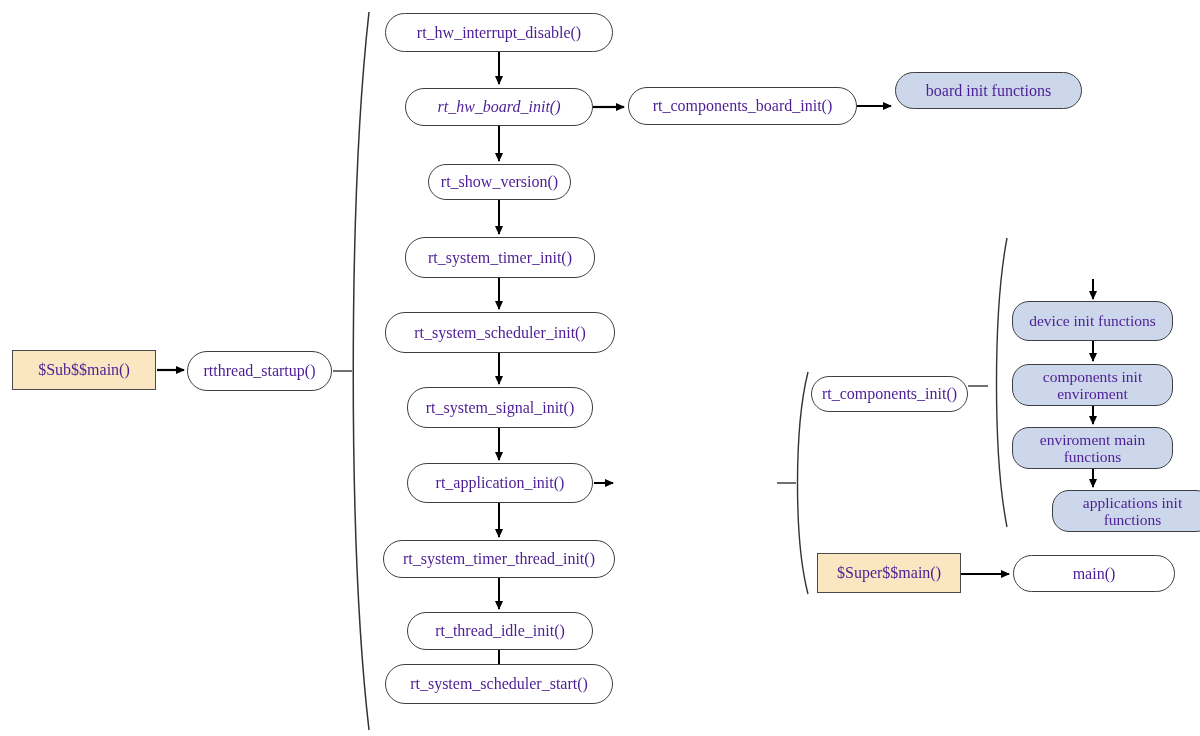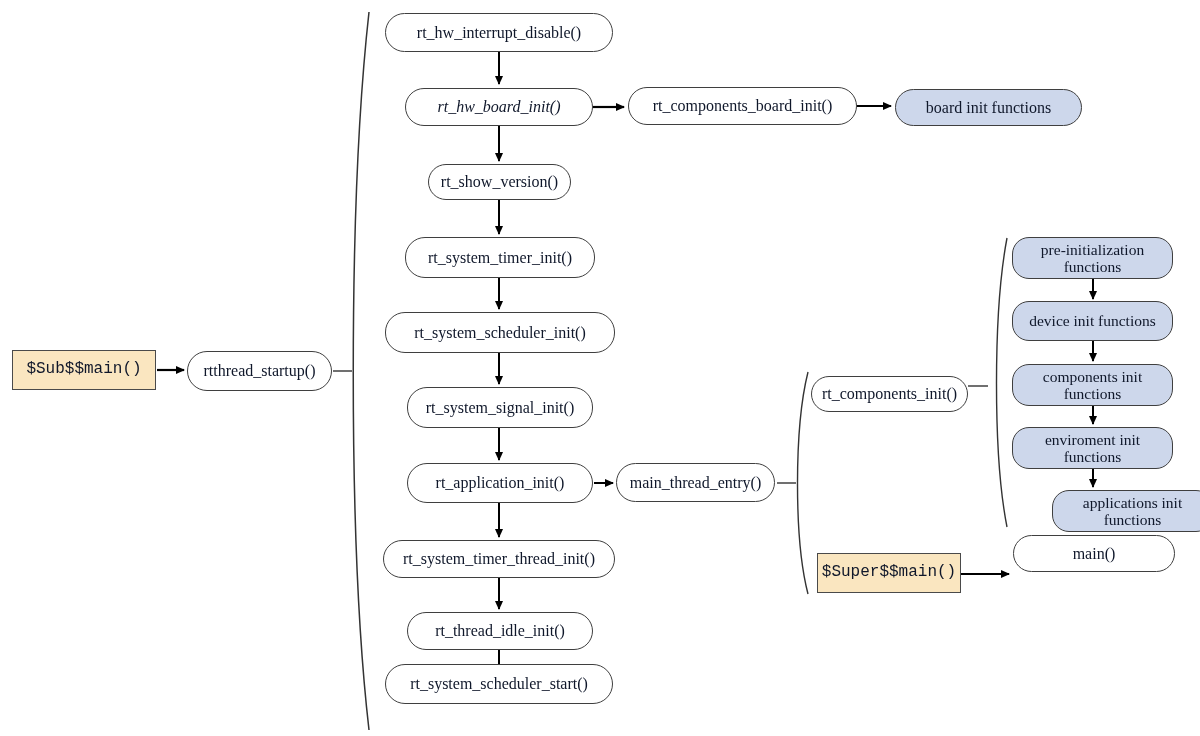--- a/index.html
+++ b/index.html
@@ -20,33 +20,32 @@
     overflow:hidden;
   }
   .connectors{position:absolute;left:0;top:0;width:1200px;height:736px;pointer-events:none;}
   .node{
     position:absolute;
     display:flex;align-items:center;justify-content:center;
     text-align:center;
     box-sizing:border-box;
     background:#ffffff;
     border:1.5px solid var(--node-border);
-    color:#0f172a;
+    color:#4c1d95;
     font-size:16px;
     line-height:1.12;
     padding:2px 6px;
   }
   .pill{border-radius:20px;}
   .pill-sm{border-radius:17px;font-size:15.5px;}
   .blue{background:var(--blue-fill);}
   .tan{
     background:var(--tan-fill);
     border:1.8px solid var(--tan-border);
     border-radius:0;
-    font-family:Liberation Mono, monospace;
   }
 </style>
 </head>
 <body>
 
 <div class="diagram">
 
   <svg class="connectors" viewBox="0 0 1200 736" xmlns="http://www.w3.org/2000/svg">
     <defs>
       <marker id="ah" markerWidth="9" markerHeight="8" refX="8" refY="4" orient="auto" markerUnits="userSpaceOnUse">
@@ -92,27 +91,25 @@
   <div class="node pill" style="left:428px; top:164px; width:143px; height:36px;">rt_show_version()</div>
   <div class="node pill" style="left:405px; top:237px; width:190px; height:41px;">rt_system_timer_init()</div>
   <div class="node pill" style="left:407px; top:387px; width:186px; height:41px;">rt_system_signal_init()</div>
   <div class="node pill" style="left:385px; top:312px; width:230px; height:41px;">rt_system_scheduler_init()</div>
   <div class="node pill" style="left:383px; top:540px; width:232px; height:38px;">rt_system_timer_thread_init()</div>
   <div class="node pill" style="left:407px; top:463px; width:186px; height:40px;">rt_application_init()</div>
   <div class="node pill" style="left:407px; top:612px; width:186px; height:38px;text-align:center;">rt_thread_idle_init()</div>
   <div class="node pill" style="left:385px; top:664px; width:228px; height:40px;">rt_system_scheduler_start()</div>
 
   <div class="node pill" style="left:628px; top:87px; width:229px; height:38px;">rt_components_board_init()</div>
-  <div class="node pill blue" style="left:895px; top:89px; width:187px; height:37px;">board init functions</div>
+  <div class="node pill blue" style="left:895px; top:72px; width:187px; height:37px;">board init functions</div>
 
-  <div class="node pill" style="left:616px; top:463px; width:159px; height:39px;">main_thread_entry()</div>
   <div class="node pill" style="left:811px; top:376px; width:157px; height:36px;">rt_components_init()</div>
 
-  <div class="node pill-sm blue node" style="left:1012px; top:237px; width:161px; height:42px;">pre-initialization functions</div>
   <div class="node pill-sm blue node" style="left:1012px; top:301px; width:161px; height:40px;">device init functions</div>
-  <div class="node pill-sm blue node" style="left:1012px; top:364px; width:161px; height:42px;">components init functions</div>
-  <div class="node pill-sm blue node" style="left:1012px; top:427px; width:161px; height:42px;">enviroment init functions</div>
+  <div class="node pill-sm blue node" style="left:1012px; top:364px; width:161px; height:42px;">components init enviroment</div>
+  <div class="node pill-sm blue node" style="left:1012px; top:427px; width:161px; height:42px;">enviroment main functions</div>
   <div class="node pill-sm blue node" style="left:1012px; top:490px; width:161px; height:42px;margin-left:40px;">applications init functions</div>
 
   <div class="node tan" style="left:817px;  top:553px; width:144px; height:40px;">$Super$$main()</div>
-  <div class="node pill" style="left:1013px; top:535px; width:162px; height:37px;">main()</div>
+  <div class="node pill" style="left:1013px; top:555px; width:162px; height:37px;">main()</div>
 
 </div>
 
 </body></html>

